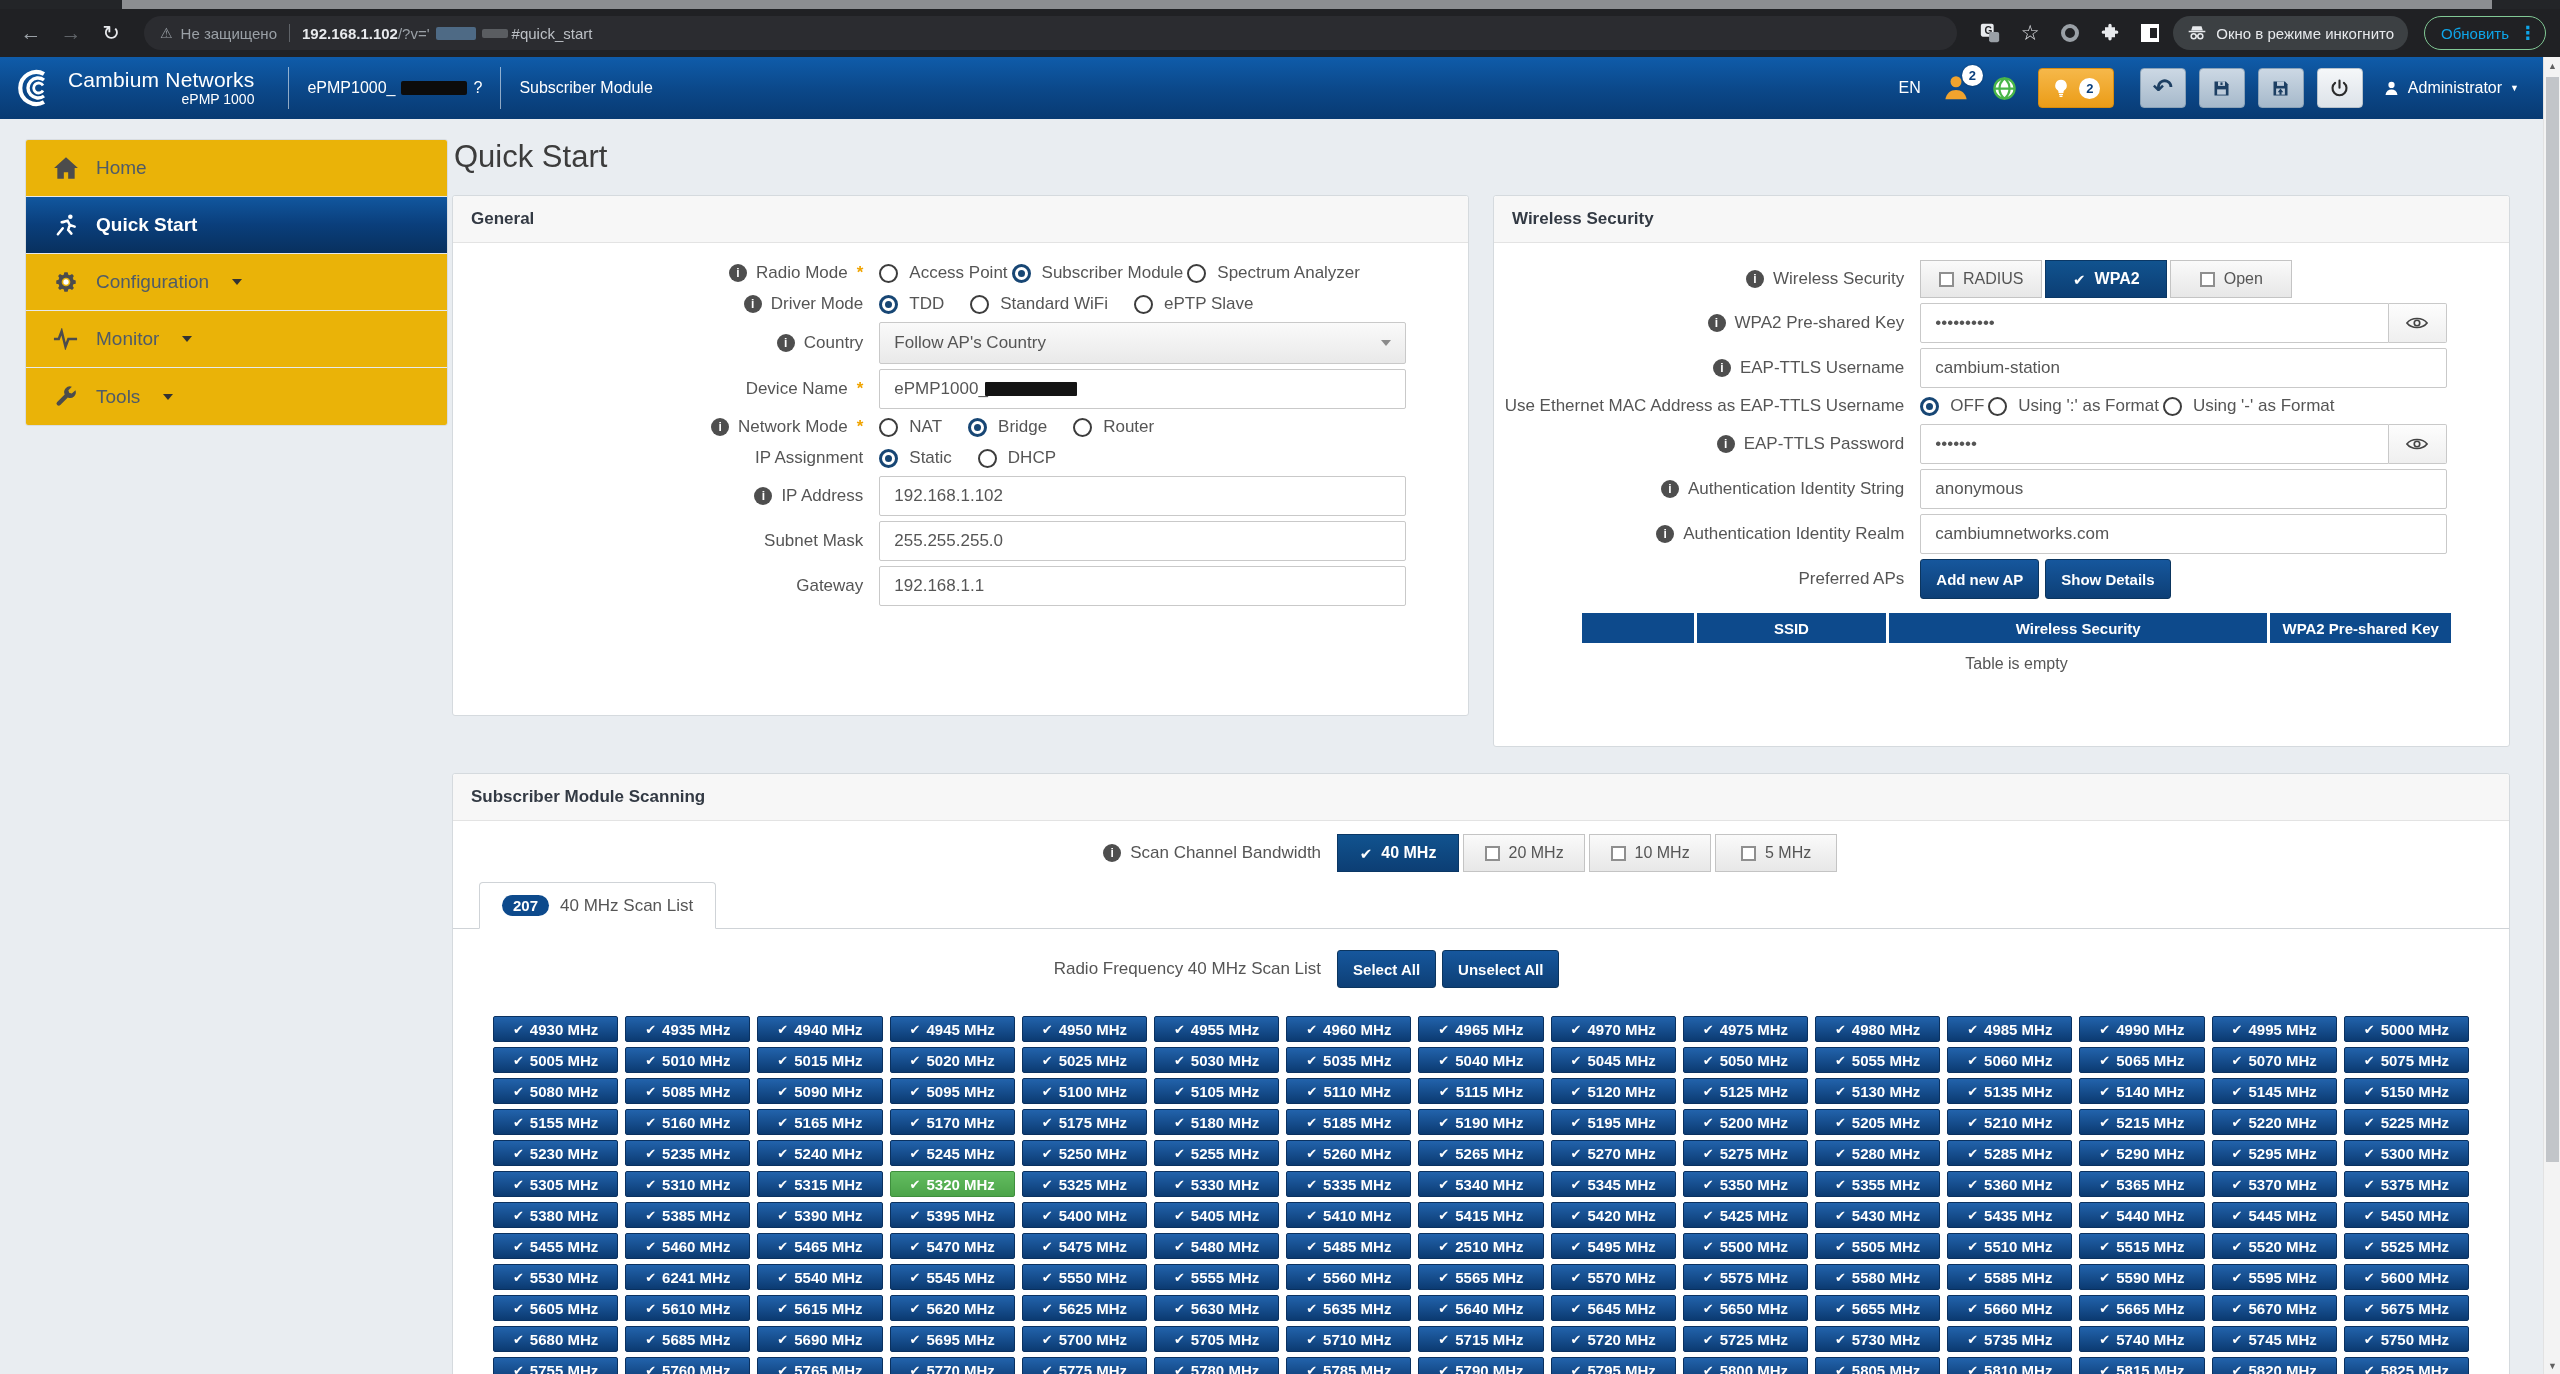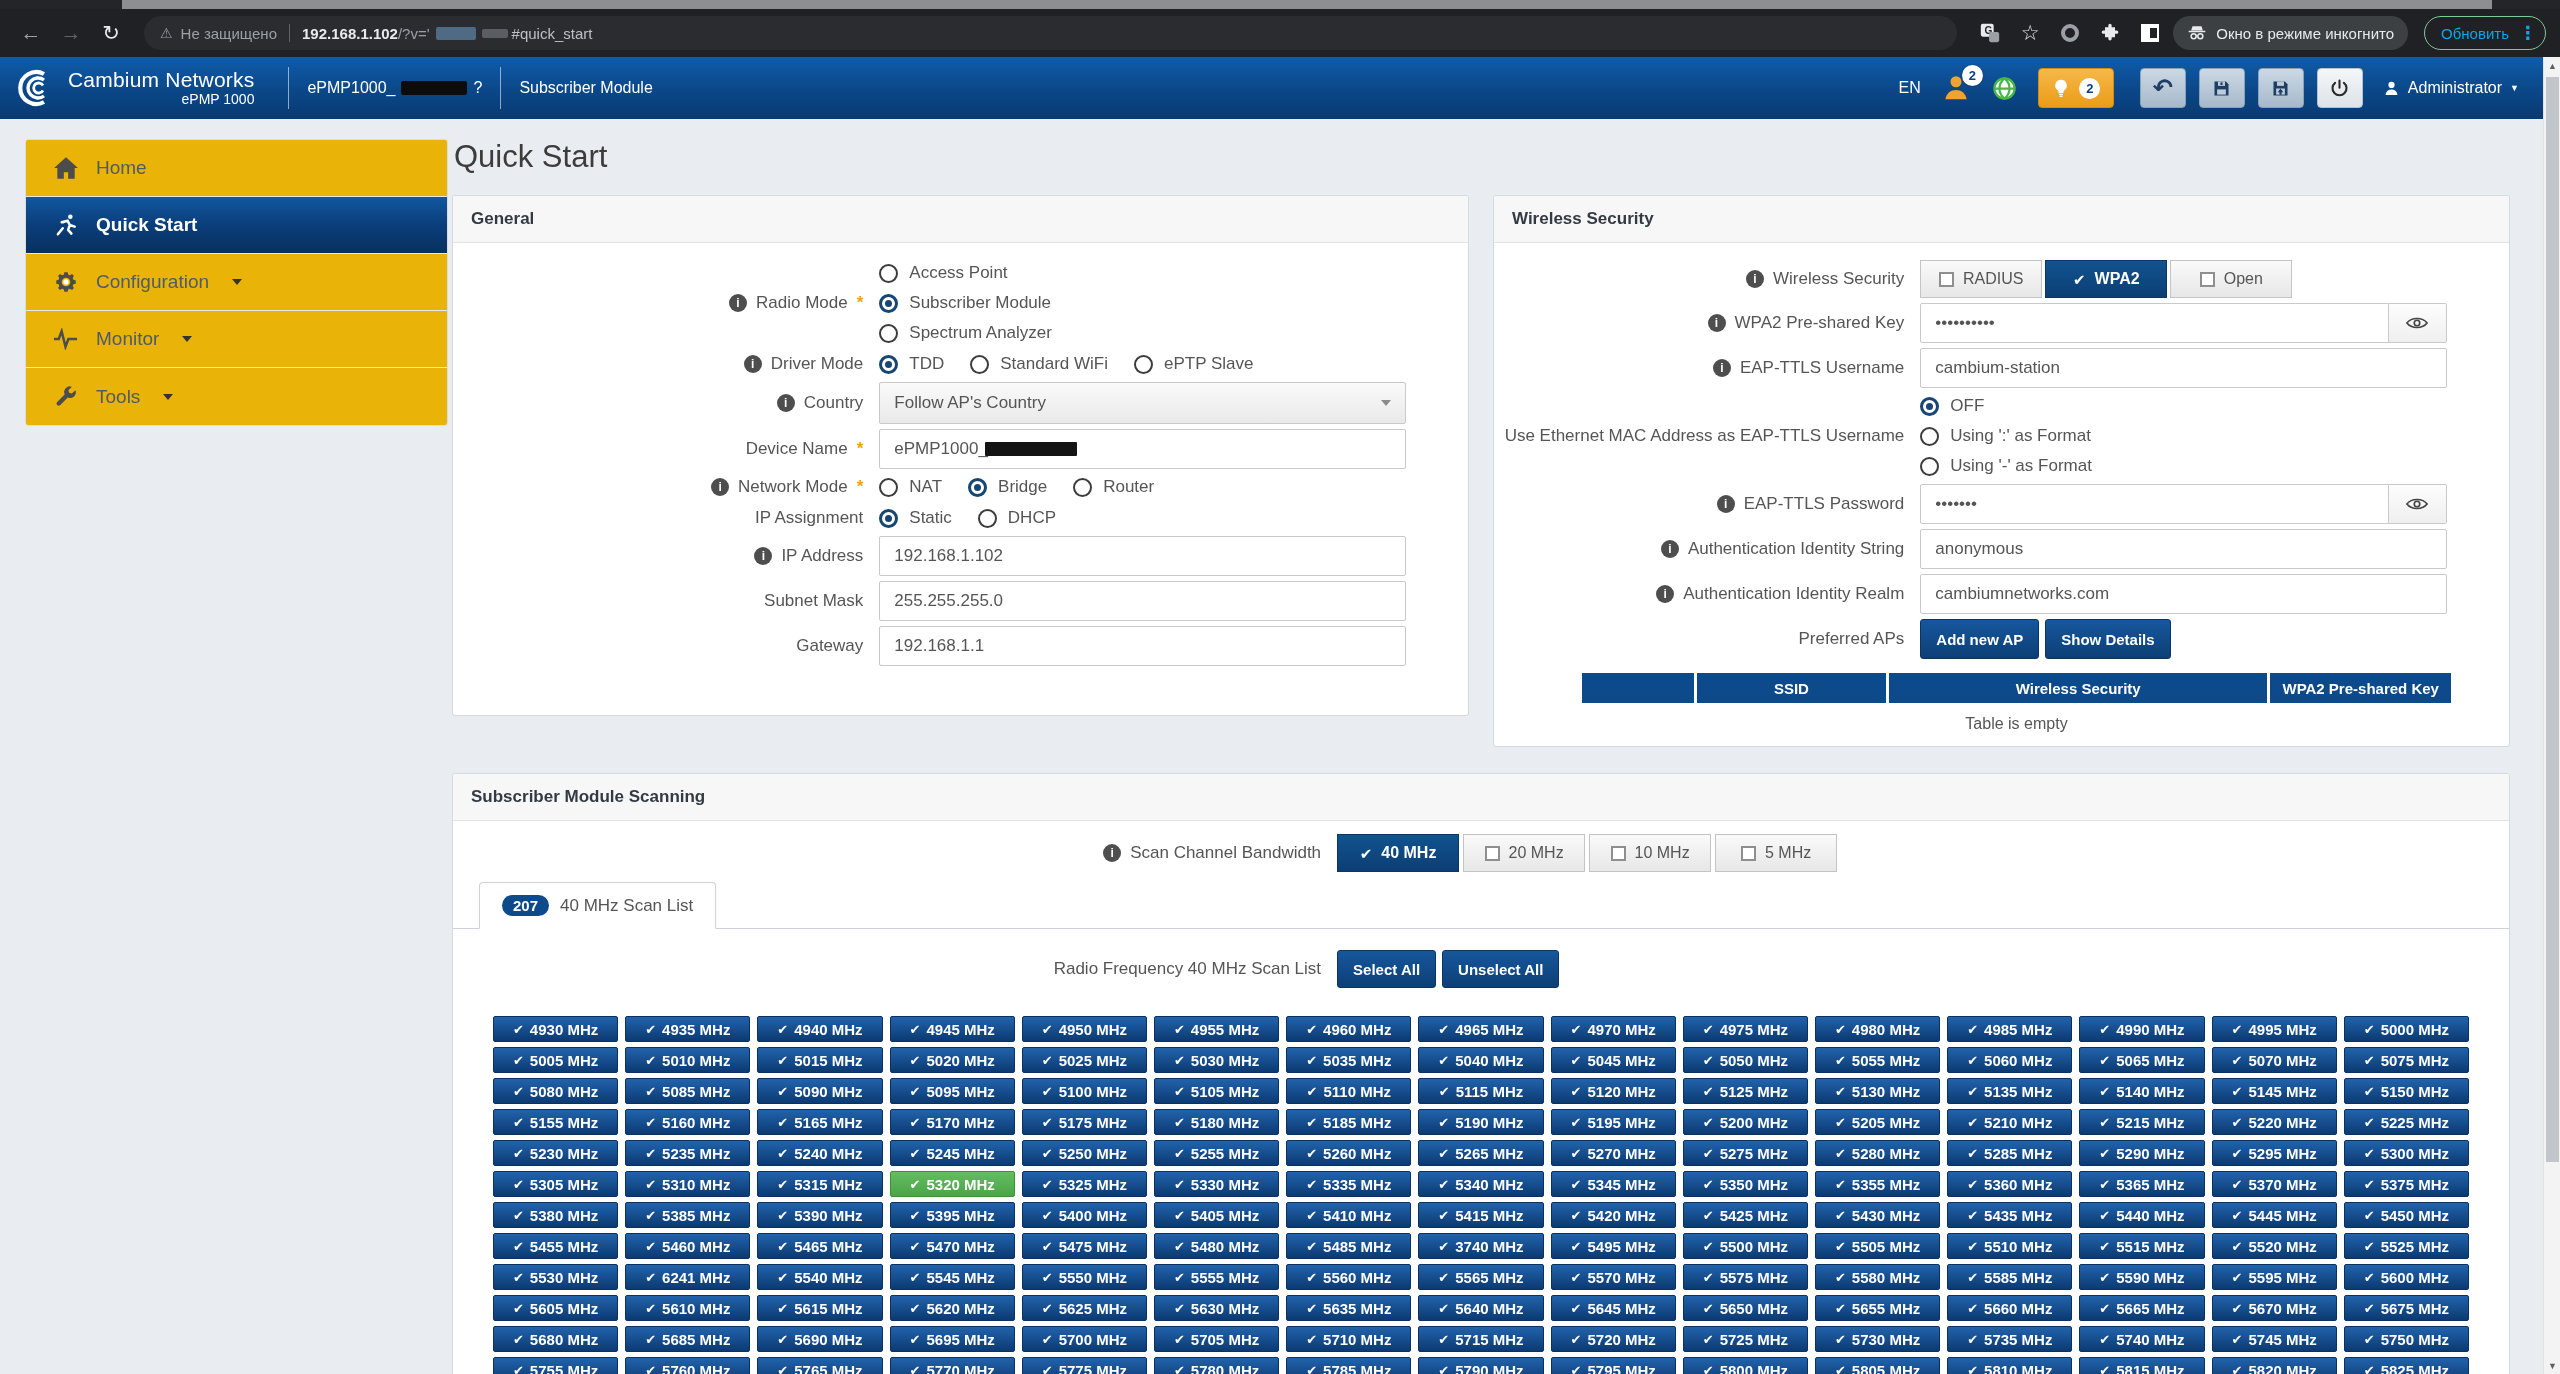--- a/index.html
+++ b/index.html
@@ -55,21 +55,21 @@
   .panelsrow{display:flex;gap:24px;align-items:flex-start}
   .panel{background:#fff;border:1px solid #d5dade;border-radius:3px;flex:1;min-width:0}
   .panel-h{padding:13px 18px;background:#f7f7f7;border-bottom:1px solid #e3e3e3;font-size:17px;font-weight:700;color:#333a44;border-radius:3px 3px 0 0}
   .panel-b{padding:12px 0 16px}
   .form-row{display:flex;align-items:center;margin:5px 0;min-height:26px}
   .lbl{width:42%;display:flex;justify-content:flex-end;align-items:center;gap:9px;color:#555;font-size:17px;text-align:right;padding-right:16px}
   .lbl-wide{width:43%}
   .ctl{width:58%;padding-right:62px;display:flex;align-items:center;gap:26px}
   .req{color:#f0a400;font-weight:700}
   .info{width:18px;height:18px;border-radius:50%;background:#4e4e4e;color:#fff;font-weight:700;font-size:12px;display:inline-flex;align-items:center;justify-content:center;flex:none}
-  .stack{flex-direction:column;align-items:flex-start;gap:4px;display:flex}
+  .stack{flex-direction:row;align-items:flex-start;gap:4px;display:flex}
   .ropt{display:flex;align-items:center;gap:11px;color:#555;font-size:17px;height:26px;cursor:pointer}
   .radio{width:19px;height:19px;border:2px solid #3c3c3c;border-radius:50%;background:#fff;position:relative;flex:none}
   .radio.sel{border:3px solid #174674}
   .radio.sel::after{content:"";position:absolute;left:50%;top:50%;width:7px;height:7px;margin:-3.5px 0 0 -3.5px;border-radius:50%;background:#174674}
   .inp{height:40px;border:1px solid #c9c9c9;border-radius:2px;font:17px "Liberation Sans","DejaVu Sans",sans-serif;color:#555;padding:0 14px;width:100%;background:#fff}
   .inwrap{position:relative;width:100%;display:flex}
   .nameredact{position:absolute;left:106px;top:13px;width:92px;height:14px;background:#141414;border-radius:1px}
   .selectbox{height:42px;width:100%;border:1px solid #c9c9c9;border-radius:2px;background:linear-gradient(180deg,#fafafa,#e9e9e9);display:flex;align-items:center;justify-content:space-between;padding:0 14px;color:#555;font-size:17px;cursor:pointer}
   .selcaret{width:0;height:0;border-left:5px solid transparent;border-right:5px solid transparent;border-top:6px solid #8b8b8b}
   .igroup{display:flex;width:100%}
@@ -1056,21 +1056,21 @@
                     <div class="freq-btn">
                       <span class="chk">✔</span>
                       <span>5480 MHz</span>
                     </div>
                     <div class="freq-btn">
                       <span class="chk">✔</span>
                       <span>5485 MHz</span>
                     </div>
                     <div class="freq-btn">
                       <span class="chk">✔</span>
-                      <span>3740 MHz</span>
+                      <span>2510 MHz</span>
                     </div>
                     <div class="freq-btn">
                       <span class="chk">✔</span>
                       <span>5495 MHz</span>
                     </div>
                     <div class="freq-btn">
                       <span class="chk">✔</span>
                       <span>5500 MHz</span>
                     </div>
                     <div class="freq-btn">

